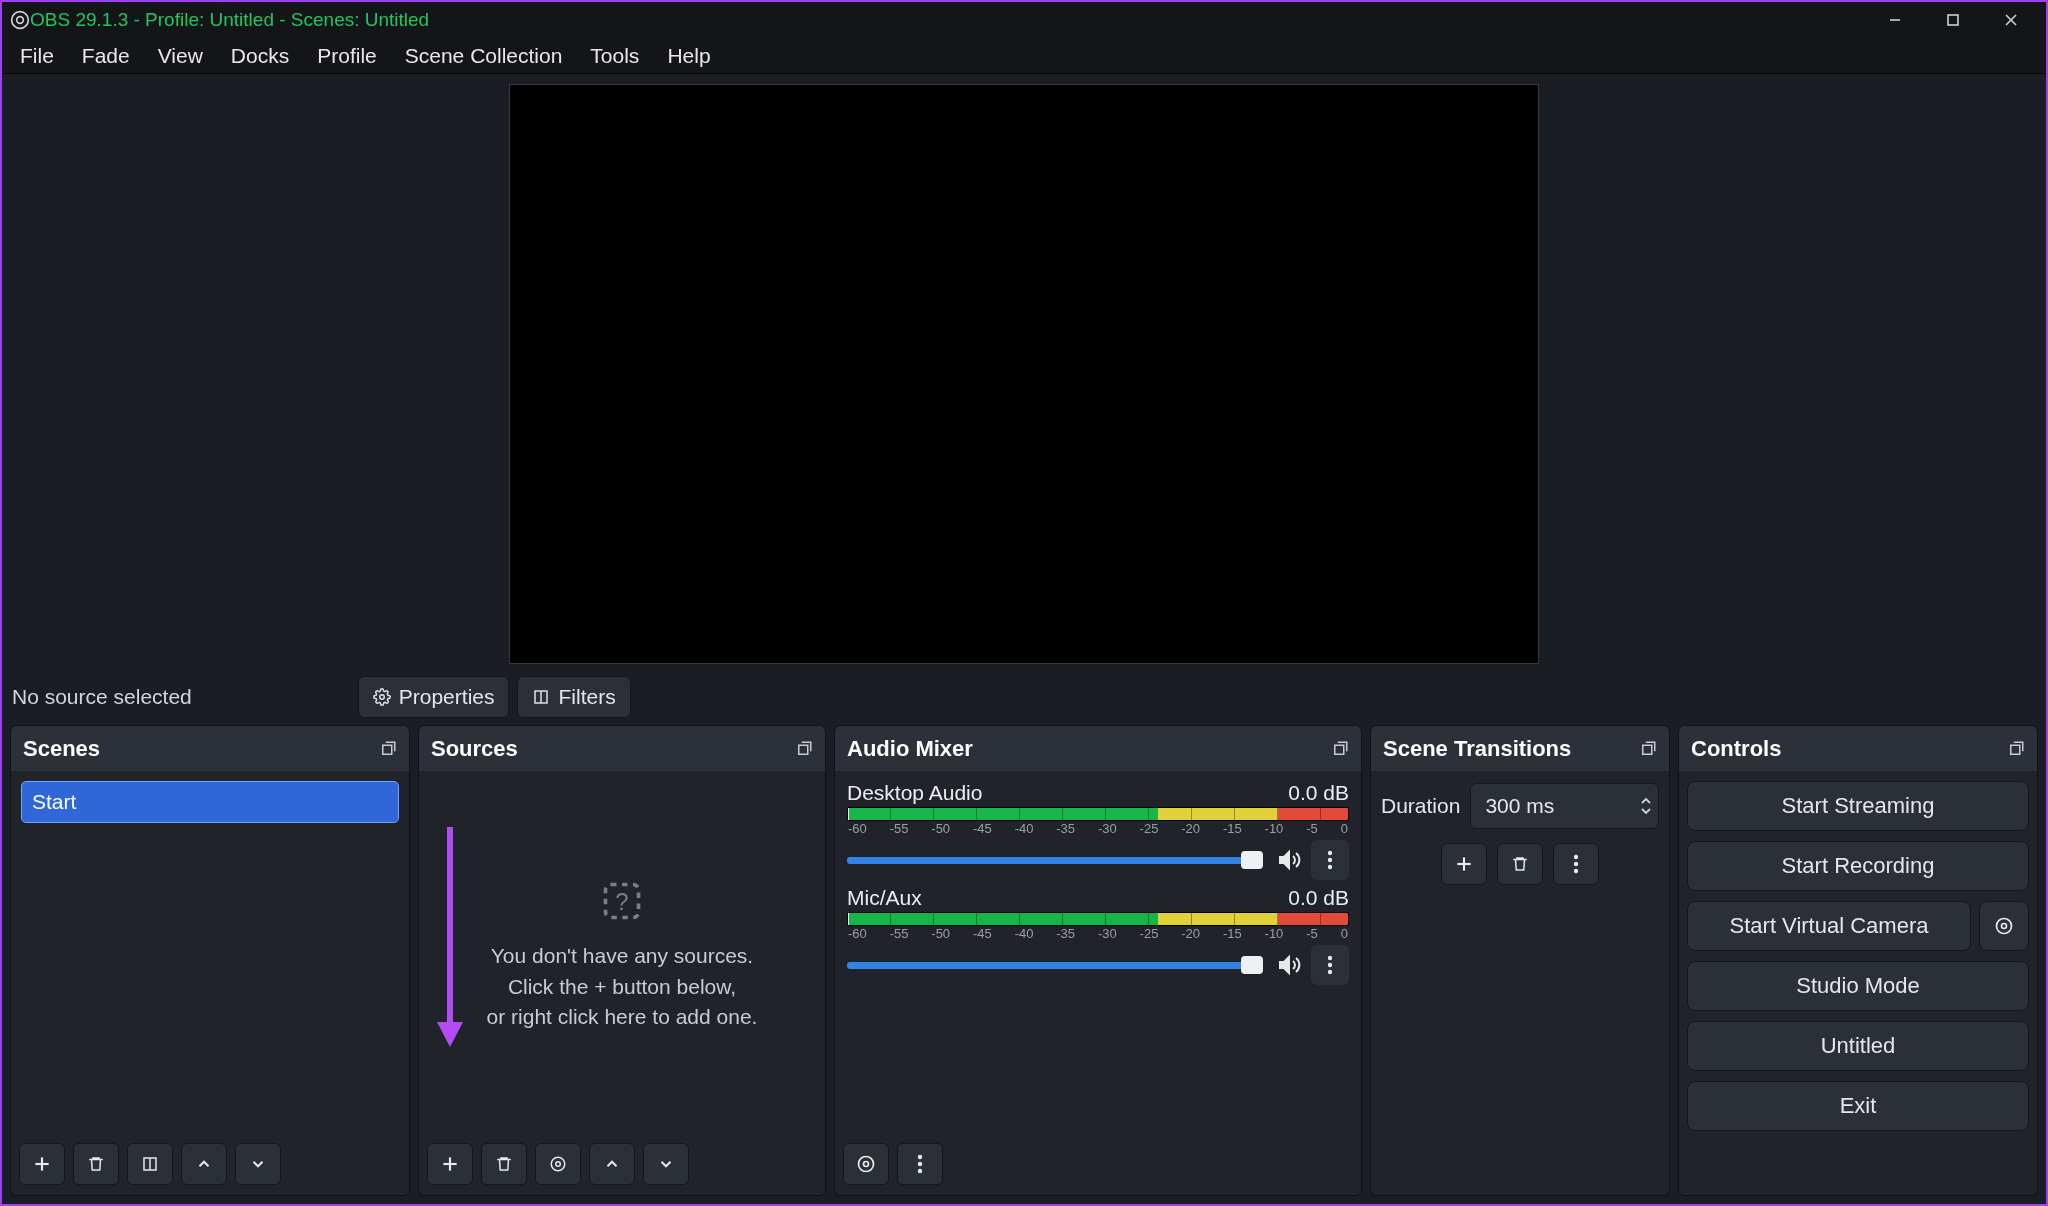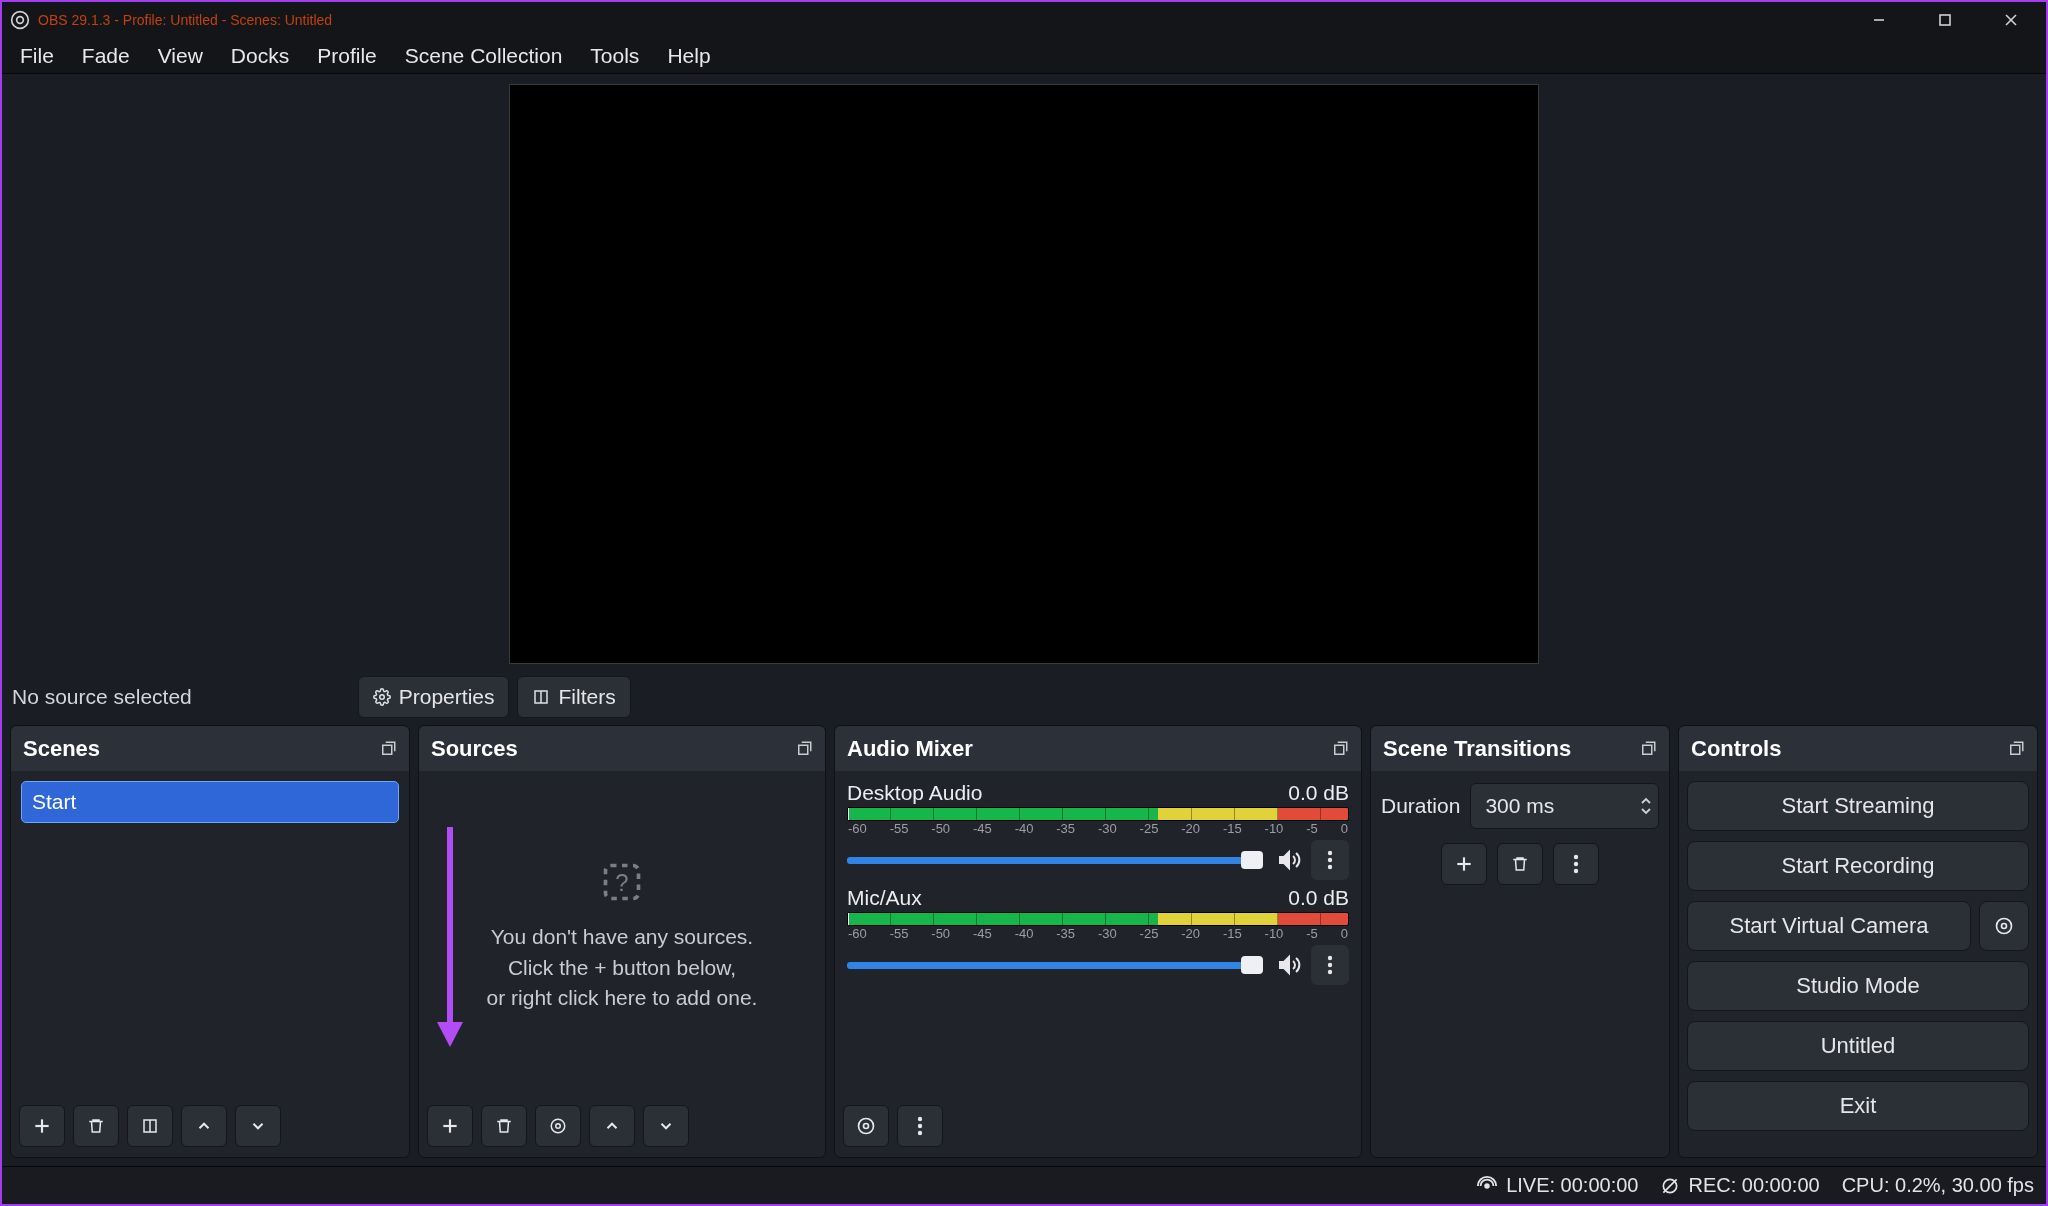--- a/index.html
+++ b/index.html
@@ -28,23 +28,22 @@
     overflow:hidden;
     border:2px solid var(--accent);
   }
   .window{display:flex;flex-direction:column;height:100%;}
   
   .titlebar{
     height:36px;
     background:var(--bg2);
     display:flex;align-items:center;
     padding:0 6px 0 8px;
-    gap:8px;
-    font-size:14px;
-    color:#c2410c;
+    font-size:19px;
+    color:#22c55e;
   }
   .titlebar .spacer{flex:1;}
   .tb-btn{
     width:58px;height:36px;display:flex;align-items:center;justify-content:center;
     cursor:pointer;color:#cfd1d4;
   }
   .obs-icon svg{display:block;}
   
   .menubar{
     height:36px;
@@ -567,36 +566,13 @@
               </svg>
             </div>
         </div>
         <div class="ctrl-btn">Studio Mode</div>
         <div class="ctrl-btn">Untitled</div>
         <div class="ctrl-btn">Exit</div>
       </div>
     </div>
   </div>
 
-  <div class="statusbar">
-    <div class="st-item">
-      <span>
-          <svg width="22" height="22" viewBox="0 0 24 24" fill="none" stroke="#e2e3e7" stroke-width="2">
-            <circle cx="12" cy="12" r="2" fill="#e2e3e7"></circle>
-            <path d="M5 12a7 7 0 0 1 14 0M2 12a10 10 0 0 1 20 0"></path>
-          </svg>
-        </span>
-      <span>LIVE: 00:00:00</span>
-    </div>
-    <div class="st-item">
-      <span>
-          <svg width="20" height="20" viewBox="0 0 24 24">
-            <circle cx="12" cy="12" r="8" fill="none" stroke="#e2e3e7" stroke-width="2"></circle>
-            <line x1="4" y1="20" x2="20" y2="4" stroke="#e2e3e7" stroke-width="2"></line>
-          </svg>
-        </span>
-      <span>REC: 00:00:00</span>
-    </div>
-    <div class="st-item">
-      <span>CPU: 0.2%, 30.00 fps</span>
-    </div>
-  </div>
 </div>
 
 </body></html>

